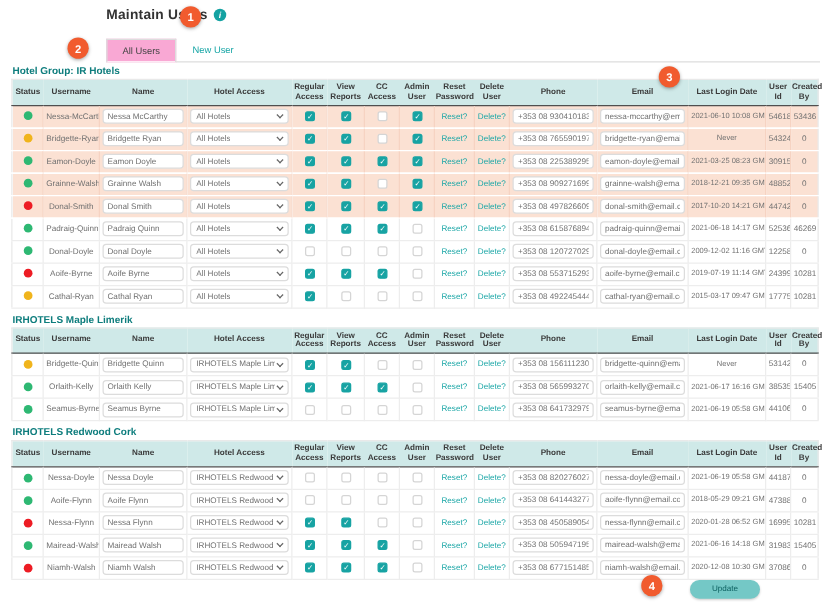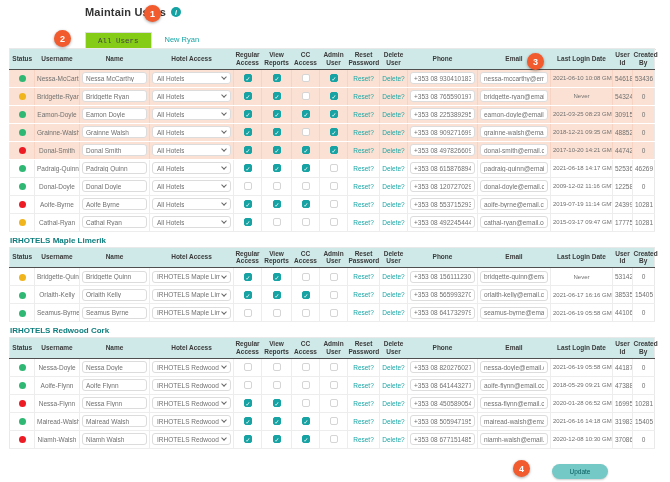--- a/index.html
+++ b/index.html
@@ -30,22 +30,22 @@
   #badge3{ left:527px; top:53px; }
   #badge4{ left:513px; top:460px; }
 
   
   .tabs {
     position:absolute; top:30px; left:85px; right:14px;
     display:flex; align-items:flex-end; border-bottom:1px solid #ddd;
   }
   .tab { padding:4px 12px; font-size:7.5px; cursor:pointer; }
   .tab.active {
-    background:#84cc16; border:1px solid #ddd; border-bottom-color:#fff;
-    margin-bottom:-1px; color:#444;font-family:Liberation Mono, monospace;
+    background:#f9a8d4; border:1px solid #ddd; border-bottom-color:#fff;
+    margin-bottom:-1px; color:#444;
   }
   .tab.inactive { color:#16a5a5; border:1px solid transparent; }
 
   
   main { position:absolute; top:48px; left:9px; width:652px; }
   .group-heading { font-size:8px; font-weight:bold; color:#0e7d7d; margin:4px 0 2px 1px; }
   table { border-collapse:collapse; table-layout:fixed; width:645px; border:1px solid #e9e9e9; }
   th {
     background:#cfe9e8; font-size:6.5px; font-weight:bold; color:#3a3a3a;
     padding:2px 1px; line-height:1.2; text-align:center; vertical-align:middle;
@@ -100,25 +100,26 @@
   <span class="info-icon">i</span>
 </div>
 
 <span class="badge" id="badge1">1</span>
 <span class="badge" id="badge2">2</span>
 <span class="badge" id="badge3">3</span>
 <span class="badge" id="badge4">4</span>
 
 <nav class="tabs">
   <div class="tab active">All Users</div>
-  <div class="tab inactive">New Ryan</div>
+  <div class="tab inactive">New User</div>
 </nav>
 
 <main id="groups">
   <section class="group">
+    <h2 class="group-heading">Hotel Group: IR Hotels</h2>
     <table class="users-table">
       <colgroup>
           <col style="width: 25px;">
           <col style="width: 45px;">
           <col style="width: 70px;">
           <col style="width: 84px;">
           <col style="width: 28px;">
           <col style="width: 30px;">
           <col style="width: 28px;">
           <col style="width: 28px;">

